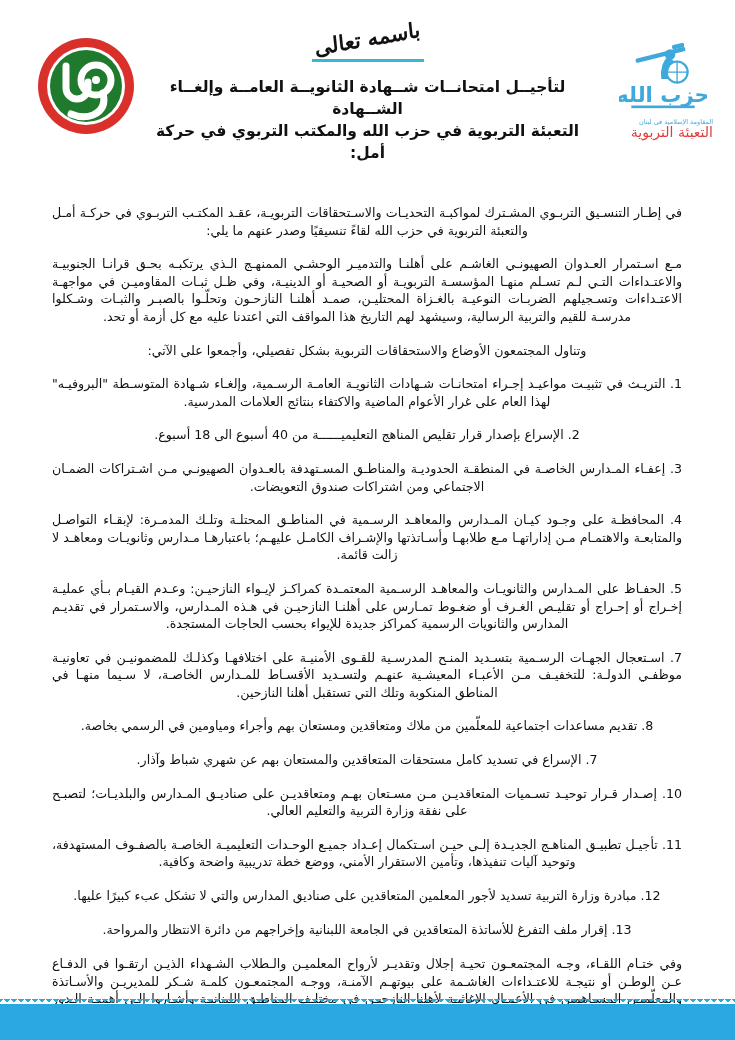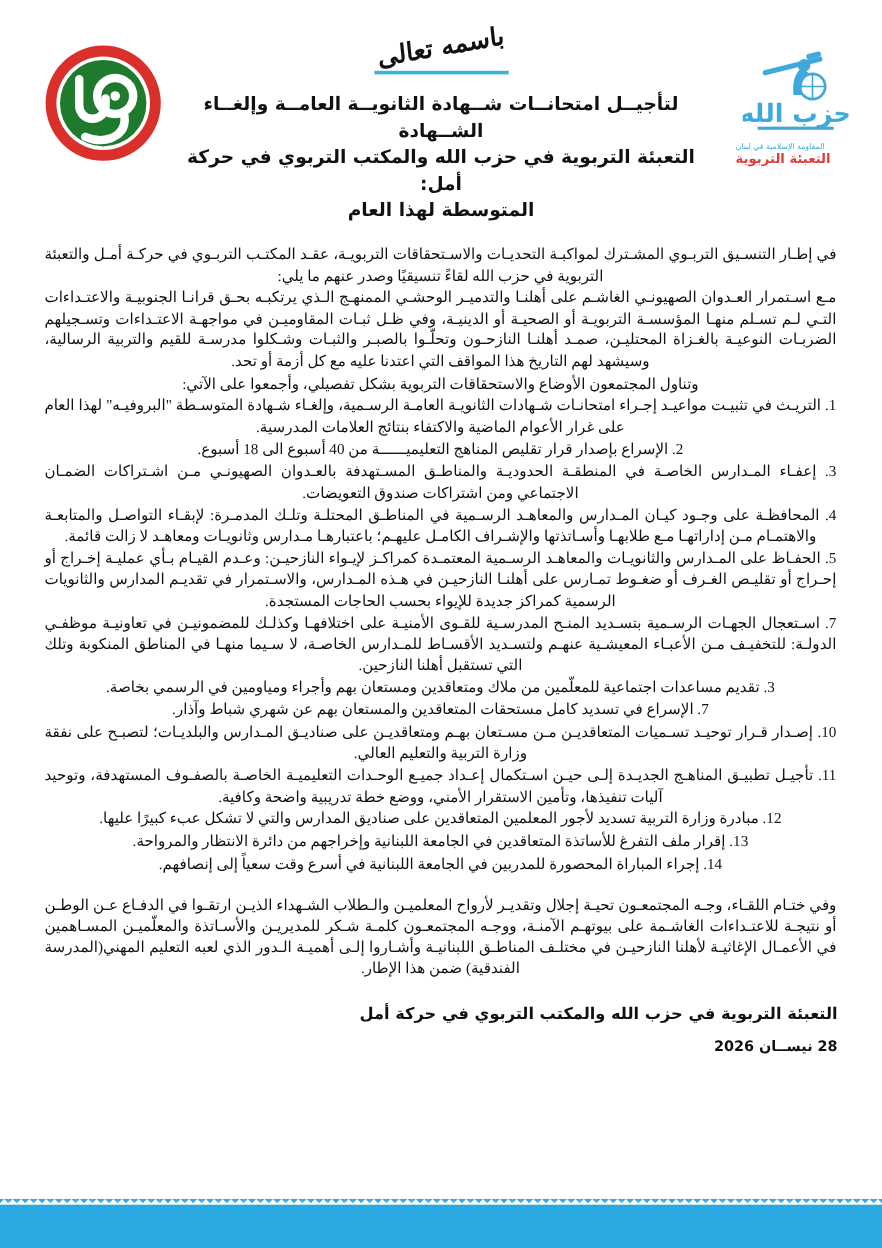--- a/index.html
+++ b/index.html
@@ -8,46 +8,45 @@
     width:735px;height:1040px;
     margin:0 auto;
     background:#ffffff;
     overflow:hidden;
     font-family:"DejaVu Sans", sans-serif;
     color:#111;
   }
   
   .header{position:relative;height:178px;}
   .logo-amal{position:absolute;left:36px;top:36px;width:100px;height:100px;}
-  .logo-hezb{position:absolute;right:22px;top:42px;width:100px;text-align:left;}
+  .logo-hezb{position:absolute;right:22px;top:42px;width:100px;text-align:right;}
   .logo-hezb svg{display:block;margin:0 auto;}
   .hezb-line1{font-size:6.5px;color:#3fa9dc;font-weight:normal;line-height:8px;}
-  .hezb-line2{font-size:11px;color:#e03c3c;font-weight:bold;line-height:13px;}
+  .hezb-line2{font-size:14px;color:#e03c3c;font-weight:normal;line-height:13px;}
   .center-col{position:absolute;left:140px;right:140px;top:26px;text-align:center;}
   .basmala{
     display:inline-block;
     font-family:"DejaVu Serif", serif;
     font-size:21px;font-weight:bold;
     transform:rotate(-10deg) skewX(-4deg);
     letter-spacing:1px;
   }
   .basmala-line{width:112px;height:3px;background:#3ab5d8;margin:8px auto 0 auto;}
   .title{margin-top:14px;direction:rtl;font-weight:bold;font-size:15.5px;line-height:22px;}
   
   .doc-body{
     direction:rtl;
     margin:26px 37px 0 36px;
     font-size:12.6px;
     line-height:17.6px;
   }
   .doc-body p{
-    margin:1px;
+    margin:16px;
     text-align:justify;
     text-align-last:center;
-    font-family:Liberation Serif, serif;
   }
   .closing{margin-top:17px !important;}
   .signature{
     direction:rtl;
     margin:20px 37px 0 36px;
     font-weight:bold;font-size:13.5px;
     text-align:right;
   }
   .date{
     direction:rtl;
@@ -85,21 +84,20 @@
         <path d="M67 57 q4 16 -10 22 q-10 4 -22 -1" fill="none" stroke="#ffffff" stroke-width="7" stroke-linecap="round"></path>
       </svg>
     </div>
 
     <div class="center-col">
       <div class="basmala">باسمه تعالى</div>
       <div class="basmala-line"></div>
       <div class="title">
         <div>لتأجيــل امتحانــات شــهادة الثانويــة العامــة وإلغــاء الشــهادة</div>
         <div>التعبئة التربوية في حزب الله والمكتب التربوي في حركة أمل:</div>
-        <div>المتوسطة لهذا العام</div>
       </div>
     </div>
 
     <div class="logo-hezb">
       <svg viewBox="0 0 100 86" width="88" height="76">
 
         <rect x="18" y="12" width="58" height="5" rx="2" transform="rotate(-14 47 14)" fill="#3fa9dc"></rect>
         <rect x="60" y="2" width="14" height="5" rx="2" transform="rotate(-14 67 4)" fill="#3fa9dc"></rect>
 
         <path d="M48 42 q-2 -18 8 -26 l6 5 q-8 8 -6 21 z" fill="#3fa9dc"></path>
@@ -120,27 +118,26 @@
     <p>في إطـار التنسـيق التربـوي المشـترك لمواكبـة التحديـات والاسـتحقاقات التربويـة، عقـد المكتـب التربـوي في حركـة أمـل والتعبئة التربوية في حزب الله لقاءً تنسيقيًا وصدر عنهم ما يلي:</p>
     <p>مـع اسـتمرار العـدوان الصهيونـي الغاشـم على أهلنـا والتدميـر الوحشـي الممنهـج الـذي يرتكبـه بحـق قرانـا الجنوبيـة والاعتـداءات التـي لـم تسـلم منهـا المؤسسـة التربويـة أو الصحيـة أو الدينيـة، وفي ظـل ثبـات المقاوميـن في مواجهـة الاعتـداءات وتسـجيلهم الضربـات النوعيـة بالغـزاة المحتليـن، صمـد أهلنـا النازحـون وتحلّـوا بالصبـر والثبـات وشـكلوا مدرسـة للقيم والتربية الرسالية، وسيشهد لهم التاريخ هذا المواقف التي اعتدنا عليه مع كل أزمة أو تحد.</p>
     <p>وتناول المجتمعون الأوضاع والاستحقاقات التربوية بشكل تفصيلي، وأجمعوا على الآتي:</p>
 
     <p>1. التريـث في تثبيـت مواعيـد إجـراء امتحانـات شـهادات الثانويـة العامـة الرسـمية، وإلغـاء شـهادة المتوسـطة "البروفيـه" لهذا العام على غرار الأعوام الماضية والاكتفاء بنتائج العلامات المدرسية.</p>
     <p>2. الإسراع بإصدار قرار تقليص المناهج التعليميــــــة من 40 أسبوع الى 18 أسبوع.</p>
     <p>3. إعفـاء المـدارس الخاصـة في المنطقـة الحدوديـة والمناطـق المسـتهدفة بالعـدوان الصهيونـي مـن اشـتراكات الضمـان الاجتماعي ومن اشتراكات صندوق التعويضات.</p>
     <p>4. المحافظـة على وجـود كيـان المـدارس والمعاهـد الرسـمية في المناطـق المحتلـة وتلـك المدمـرة: لإبقـاء التواصـل والمتابعـة والاهتمـام مـن إداراتهـا مـع طلابهـا وأسـاتذتها والإشـراف الكامـل عليهـم؛ باعتبارهـا مـدارس وثانويـات ومعاهـد لا زالت قائمة.</p>
     <p>5. الحفـاظ على المـدارس والثانويـات والمعاهـد الرسـمية المعتمـدة كمراكـز لإيـواء النازحيـن: وعـدم القيـام بـأي عمليـة إخـراج أو إحـراج أو تقليـص الغـرف أو ضغـوط تمـارس على أهلنـا النازحيـن في هـذه المـدارس، والاسـتمرار في تقديـم المدارس والثانويات الرسمية كمراكز جديدة للإيواء بحسب الحاجات المستجدة.</p>
     <p>7. اسـتعجال الجهـات الرسـمية بتسـديد المنـح المدرسـية للقـوى الأمنيـة على اختلافهـا وكذلـك للمضمونيـن في تعاونيـة موظفـي الدولـة: للتخفيـف مـن الأعبـاء المعيشـية عنهـم ولتسـديد الأقسـاط للمـدارس الخاصـة، لا سـيما منهـا في المناطق المنكوبة وتلك التي تستقبل أهلنا النازحين.</p>
-    <p>3. تقديم مساعدات اجتماعية للمعلّمين من ملاك ومتعاقدين ومستعان بهم وأجراء ومياومين في الرسمي بخاصة.</p>
+    <p>8. تقديم مساعدات اجتماعية للمعلّمين من ملاك ومتعاقدين ومستعان بهم وأجراء ومياومين في الرسمي بخاصة.</p>
     <p>7. الإسراع في تسديد كامل مستحقات المتعاقدين والمستعان بهم عن شهري شباط وآذار.</p>
     <p>10. إصـدار قـرار توحيـد تسـميات المتعاقديـن مـن مسـتعان بهـم ومتعاقديـن على صناديـق المـدارس والبلديـات؛ لتصبـح على نفقة وزارة التربية والتعليم العالي.</p>
     <p>11. تأجيـل تطبيـق المناهـج الجديـدة إلـى حيـن اسـتكمال إعـداد جميـع الوحـدات التعليميـة الخاصـة بالصفـوف المستهدفة، وتوحيد آليات تنفيذها، وتأمين الاستقرار الأمني، ووضع خطة تدريبية واضحة وكافية.</p>
     <p>12. مبادرة وزارة التربية تسديد لأجور المعلمين المتعاقدين على صناديق المدارس والتي لا تشكل عبء كبيرًا عليها.</p>
     <p>13. إقرار ملف التفرغ للأساتذة المتعاقدين في الجامعة اللبنانية وإخراجهم من دائرة الانتظار والمرواحة.</p>
-    <p>14. إجراء المباراة المحصورة للمدربين في الجامعة اللبنانية في أسرع وقت سعياً إلى إنصافهم.</p>
 
     <p class="closing">وفي ختـام اللقـاء، وجـه المجتمعـون تحيـة إجلال وتقديـر لأرواح المعلميـن والـطلاب الشـهداء الذيـن ارتقـوا في الدفـاع عـن الوطـن أو نتيجـة للاعتـداءات الغاشـمة على بيوتهـم الآمنـة، ووجـه المجتمعـون كلمـة شـكر للمديريـن والأسـاتذة والمعلّميـن المسـاهمين في الأعمـال الإغاثيـة لأهلنا النازحيـن في مختلـف المناطـق اللبنانيـة وأشـاروا إلـى أهميـة الـدور الذي لعبه التعليم المهني(المدرسة الفندقية) ضمن هذا الإطار.</p>
   </div>
 
   <div class="signature">التعبئة التربوية في حزب الله والمكتب التربوي في حركة أمل</div>
   <div class="date">28 نيســان 2026</div>
 
   <div class="band">
     <div class="band-teeth"></div>
   </div>

